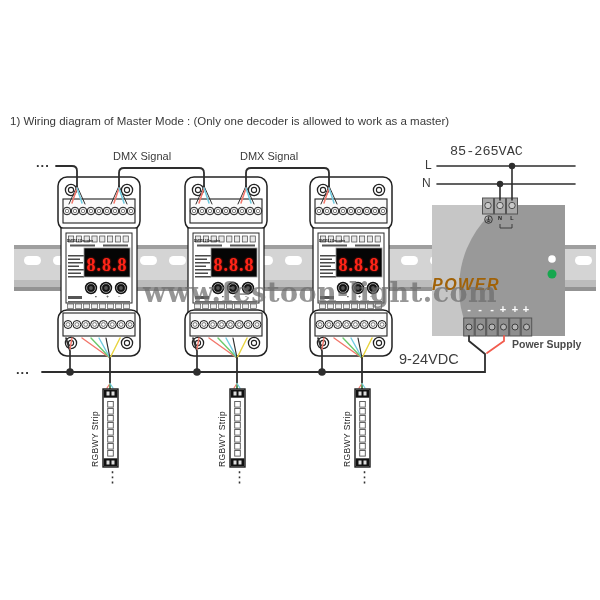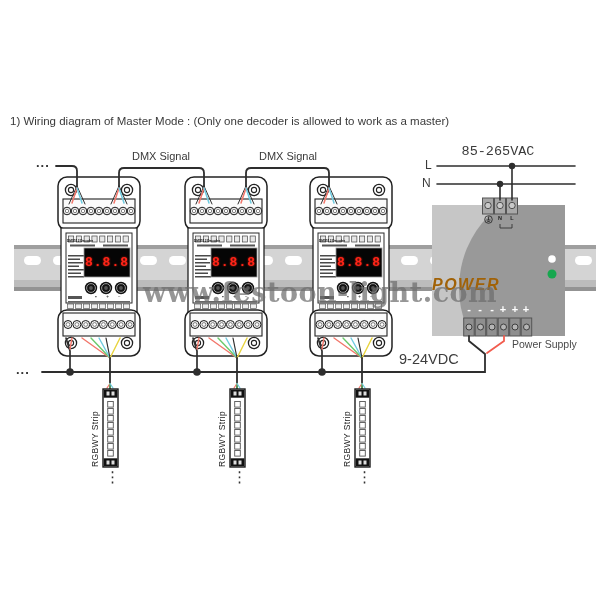--- a/index.html
+++ b/index.html
@@ -1,22 +1,22 @@
 <!DOCTYPE html>
 <html><head>
 <meta charset="utf-8">
 <style>
   html,body{margin:0;padding:0;background:#fff;}
   #stage{position:relative;width:600px;height:600px;background:#ffffff;overflow:hidden;
          font-family:"Liberation Sans",sans-serif;color:#3a3a3a;}
   .abs{position:absolute;}
   .lbl{position:absolute;white-space:nowrap;color:#3a3a3a;}
-  .center{text-align:center;}
-  .disp{position:absolute;width:44px;text-align:right;font-family:Liberation Mono, monospace;
-         font-weight:bold;font-size:13px;color:#ff2418;letter-spacing:1px;text-shadow:0 0 2px rgba(255,40,20,.8);}
+  .center{text-align:left;}
+  .disp{position:absolute;width:44px;text-align:center;font-family:Liberation Serif, serif;
+         font-weight:bold;font-size:18px;color:#ff2418;letter-spacing:1px;text-shadow:0 0 2px rgba(255,40,20,.8);}
   .model{position:absolute;width:60px;font-size:3.2px;font-weight:bold;color:#111;}
   .btnrow{position:absolute;width:46px;text-align:center;font-size:4.5px;color:#1a1a1a;word-spacing:8px;}
   .striplbl{position:absolute;width:13px;height:78px;writing-mode:vertical-rl;transform:rotate(180deg);
             font-size:8.5px;color:#222;letter-spacing:.4px;line-height:13px;}
   .vmore{position:absolute;width:10px;text-align:center;font-size:15px;color:#333;line-height:14px;}
   .ell{position:absolute;font-size:13px;font-weight:bold;color:#333;letter-spacing:1px;}
   .watermark{position:absolute;left:143px;top:277px;font-size:27px;font-weight:700;
              font-family:"DejaVu Serif",serif;color:#6e6e6e;opacity:.72;letter-spacing:.5px;}
   .power-txt{position:absolute;left:432px;top:276px;width:133px;text-align:left;
              font-size:16px;font-weight:bold;font-style:italic;color:#a16207;letter-spacing:1.5px;}
@@ -347,21 +347,21 @@
 
   <div class="power-txt">POWER</div>
 
   <span class="pol" style="left:469px;">-</span>
   <span class="pol" style="left:480px;">-</span>
   <span class="pol" style="left:492px;">-</span>
   <span class="pol" style="left:503px;">+</span>
   <span class="pol" style="left:515px;">+</span>
   <span class="pol" style="left:526px;">+</span>
 
-  <div class="lbl" style="left:512px;top:338px;font-size:10.5px;color:#4a4a4a;">Power Supply</div>
+  <div class="lbl" style="left:512px;top:338px;font-size:10.5px;color:#4a4a4a;font-weight:bold;">Power Supply</div>
   <div class="lbl" style="left:399px;top:351px;font-size:14.5px;color:#3d3d3d;">9-24VDC</div>
 
   <div class="lbl ell" style="left:16px;top:362px;">...</div>
 
   <div class="model" style="left:67px;top:239px;">DMX512 Decoder</div>
   <div class="model" style="left:194px;top:239px;">DMX512 Decoder</div>
   <div class="model" style="left:319px;top:239px;">DMX512 Decoder</div>
 
   <div class="disp" style="left:85px;top:255px;">8.8.8</div>
   <div class="disp" style="left:212px;top:255px;">8.8.8</div>

